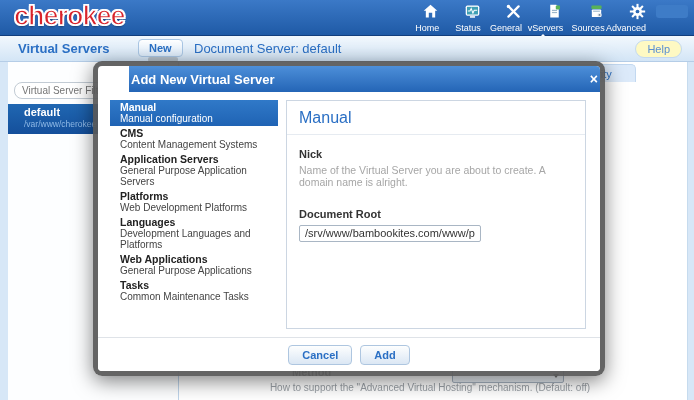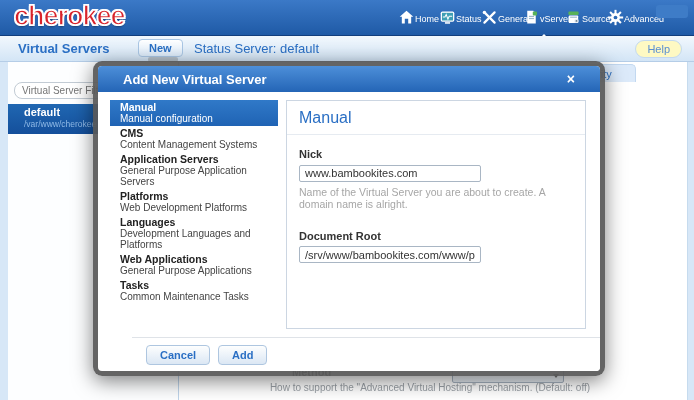--- a/index.html
+++ b/index.html
@@ -9,21 +9,21 @@
 
   
   .topbar { position:absolute; left:0; top:0; width:694px; height:36px;
             background:linear-gradient(#3b79c7,#1f5aa6); border-bottom:1px solid #123e7d; }
   .logo { position:absolute; left:14px; top:1px; font-size:27px; font-weight:bold;
           letter-spacing:-1px; color:#d8232b; cursor:pointer;
           -webkit-text-stroke:1.4px #fff;
           text-shadow:-1px -1px 0 #fff, 1px -1px 0 #fff, -1px 1px 0 #fff, 1px 1px 0 #fff, 0 2px 2px rgba(0,0,0,.35); }
   .nav { position:absolute; left:398px; top:3px; width:248px; height:32px;
          display:flex; justify-content:space-between; }
-  .nav-item { width:42px; display:flex; align-items:center;
+  .nav-item { width:42px; display:flex; flex-direction:column; align-items:flex-end;
               color:#fff; font-size:9px; cursor:pointer; position:relative; }
   .nav-item svg { width:17px; height:17px; margin-bottom:1px; }
   .nav-item.active::after { content:""; position:absolute; bottom:-3px; left:50%;
          margin-left:-4px; border-left:4px solid transparent; border-right:4px solid transparent;
          border-bottom:4px solid #fff; }
   .topbar-blob { position:absolute; right:6px; top:5px; width:32px; height:13px;
                  background:#3e7cc7; border-radius:3px; }
 
   
   .subbar { position:absolute; left:0; top:36px; width:694px; height:26px;
@@ -63,21 +63,21 @@
   .bg-help { position:absolute; left:190px; top:382px; width:480px; text-align:center;
              font-size:10px; color:#9aa0a6; }
 
   
   .modal { position:absolute; left:93px; top:61px; width:512px; height:315px;
            background:rgba(88,88,88,.93); border-radius:9px; padding:5px;
            box-shadow:0 5px 20px rgba(0,0,0,.5); }
   .modal-inner { position:relative; width:100%; height:100%; background:#fff;
                  border-radius:4px; overflow:hidden; }
   .modal-header { height:26px; background:linear-gradient(#4d8fd9,#2465b6);
-                  display:flex; align-items:center; padding:0 25px; }
+                  display:flex; align-items:center; padding:0 2px;margin-left:31px; }
   .modal-title { flex:1; color:#fff; font-size:13px; font-weight:bold; }
   .modal-close { color:#fff; font-size:14px; font-weight:bold; cursor:pointer; line-height:14px; }
 
   .wizard-list { position:absolute; left:12px; top:34px; width:168px; }
   .wizard-item { padding:2px 10px; cursor:pointer; }
   .wizard-item .t { font-size:10.5px; font-weight:bold; color:#222; line-height:11px; }
   .wizard-item .s { font-size:10px; color:#444; line-height:11px; }
   .wizard-item.selected { background:linear-gradient(#3079c8,#1f63b4); }
   .wizard-item.selected .t, .wizard-item.selected .s { color:#fff; }
 
@@ -87,21 +87,21 @@
                    border-bottom:1px solid #e6ebf1; }
   .field { margin:13px 12px 0; }
   .field + .field { margin-top:20px; }
   .field-label { font-size:11px; font-weight:bold; color:#333; margin-bottom:3px; }
   .field input { width:182px; height:17px; border:1px solid #a9b6c4; border-radius:2px;
                  font-size:11px; color:#333; padding:1px 5px; font-family:inherit; }
   .field-help { font-size:10.5px; color:#a6a6a6; margin-top:4px; }
 
   .modal-footer { position:absolute; left:0; right:0; bottom:0; height:34px;
                   border-top:1px solid #dfe3e8; display:flex; align-items:center;
-                  justify-content:flex-start; gap:8px; padding:0 14px; background:#fff;margin-left:34px; }
+                  justify-content:center; gap:8px; padding:0 14px; background:#fff; }
   .btn { padding:3px 13px; font-size:11px; font-weight:bold; color:#2a6fc4;
          background:linear-gradient(#fdfefe,#dbe7f4); border:1px solid #aec6e0;
          border-radius:4px; cursor:pointer; }
 </style>
 </head>
 <body>
 
 <div class="page">
 
   <div class="sidebar"></div>
@@ -181,21 +181,21 @@
         </span>
         <span>Advanced</span>
       </div>
     </div>
     <div class="topbar-blob"></div>
   </div>
 
   <div class="subbar"></div>
   <div class="vs-title">Virtual Servers</div>
   <button class="new-btn">New</button>
-  <div class="page-title">Status Server: default</div>
+  <div class="page-title">Document Server: default</div>
   <button class="help-btn">Help</button>
 
   <input class="filter-input" placeholder="Virtual Server Filter" style="">
   <div class="vs-item">
     <div class="vs-item-name">default</div>
     <div class="vs-item-path">/var/www/cherokee</div>
   </div>
 
   <div class="smudge"></div>
   <div class="bg-method-label">Method</div>
@@ -237,21 +237,20 @@
         <div class="wizard-item">
           <div class="t">Tasks</div>
           <div class="s">Common Maintenance Tasks</div>
         </div>
       </div>
 
       <div class="panel">
         <div class="panel-heading">Manual</div>
         <div class="field">
           <div class="field-label">Nick</div>
-          <input value="www.bambookites.com" style="">
           <div class="field-help">Name of the Virtual Server you are about to create. A domain name is alright.</div>
         </div>
         <div class="field">
           <div class="field-label">Document Root</div>
           <input value="/srv/www/bambookites.com/www/public_html" style="">
         </div>
       </div>
 
       <div class="modal-footer">
         <button class="btn">Cancel</button>

